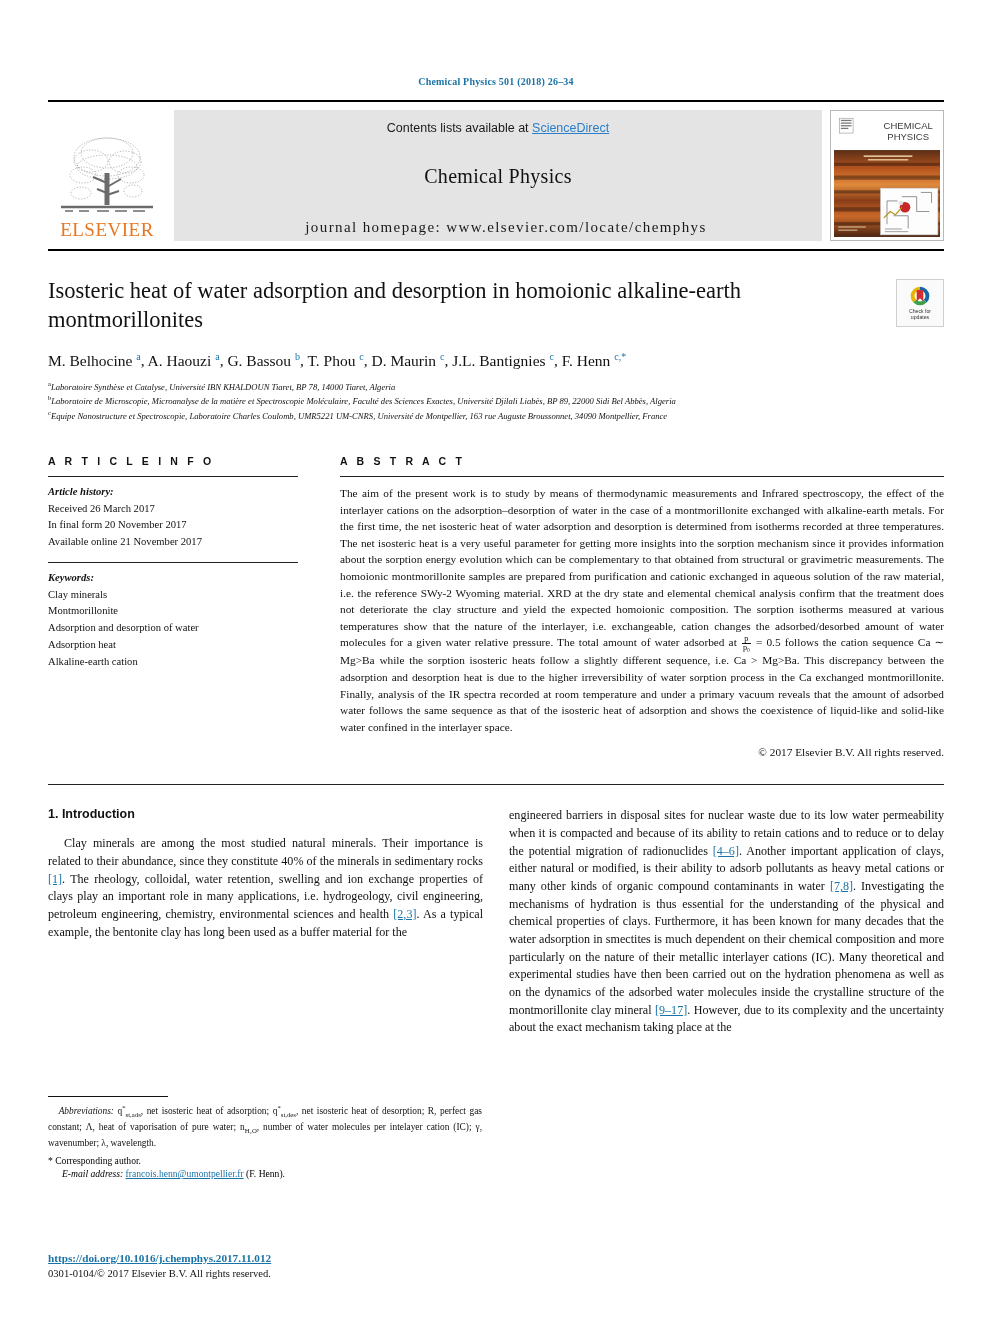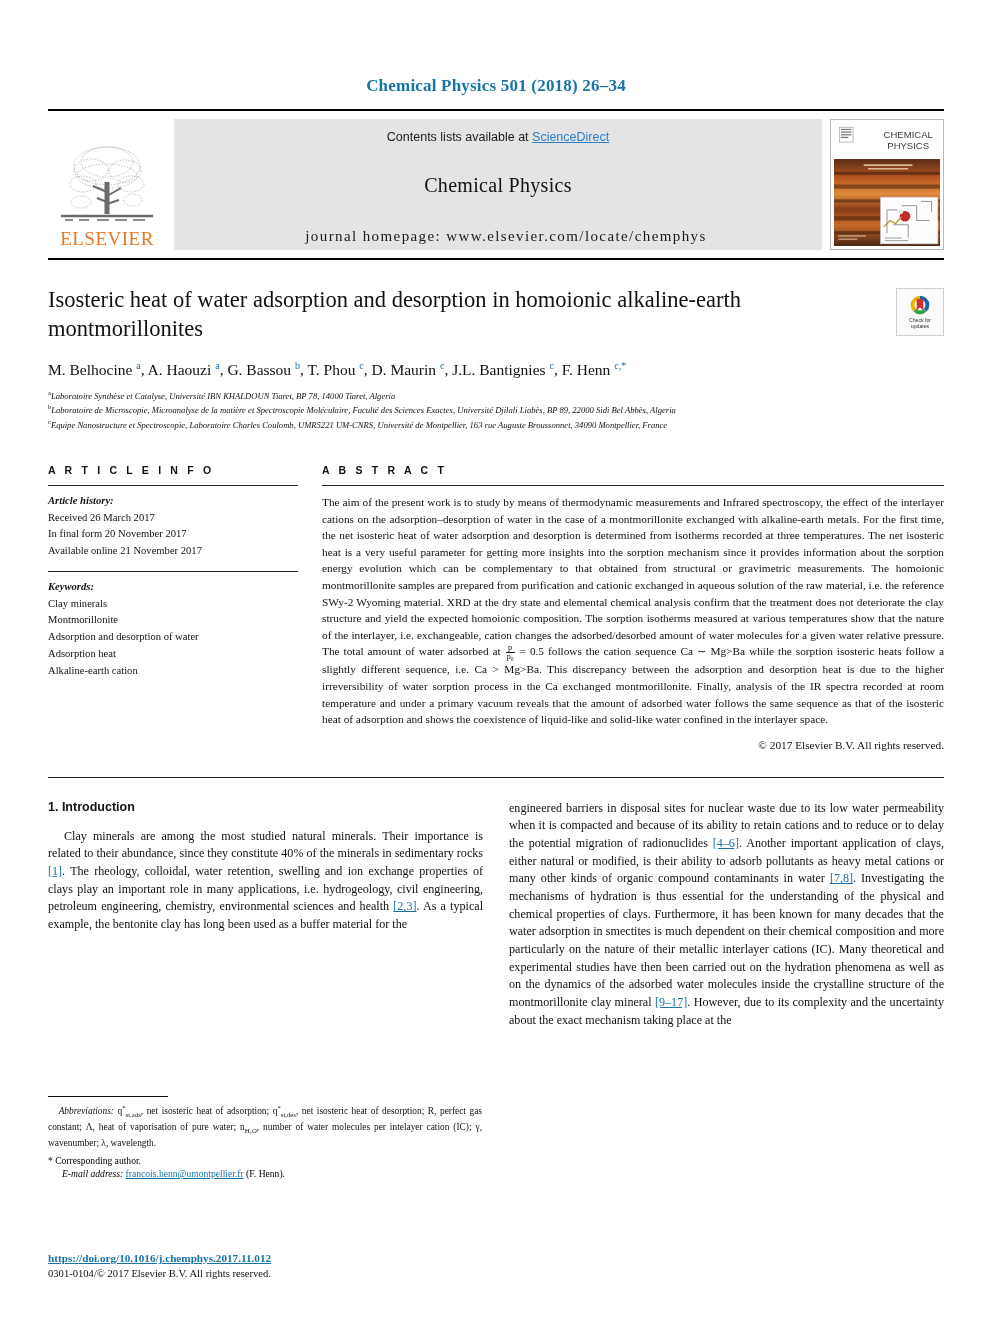--- a/index.html
+++ b/index.html
@@ -15,21 +15,21 @@
   }
 
   .page { position: relative; width: 992px; height: 1323px; padding: 0; }
 
   
   .running-head {
     text-align: center;
     color: #1a73a7;
     font-family: "Liberation Serif", serif;
     font-weight: bold;
-    font-size: 17px;
+    font-size: 10px;
     letter-spacing: .2px;
     padding-top: 76px;
   }
 
   
   .banner-wrap {
     margin: 13px 48px 0 48px;
     border-top: 2px solid #000;
     padding-top: 8px;
     display: flex;
@@ -137,21 +137,21 @@
     font-size: 8.6px;
     line-height: 1.5;
     color: #111;
   }
   .affil sup { font-style: normal; font-size: 6.5px; }
 
   
   .info-abstract {
     margin: 32px 48px 0 48px;
     display: flex;
-    gap: 24px;
+    gap: 42px;
   }
   .col-info { flex: 0 0 250px; }
   .col-abs  { flex: 1 1 auto; }
 
   .sec-head {
     font-family: "Liberation Sans", sans-serif;
     font-weight: bold;
     font-size: 10.5px;
     letter-spacing: 3.2px;
     color: #111;

